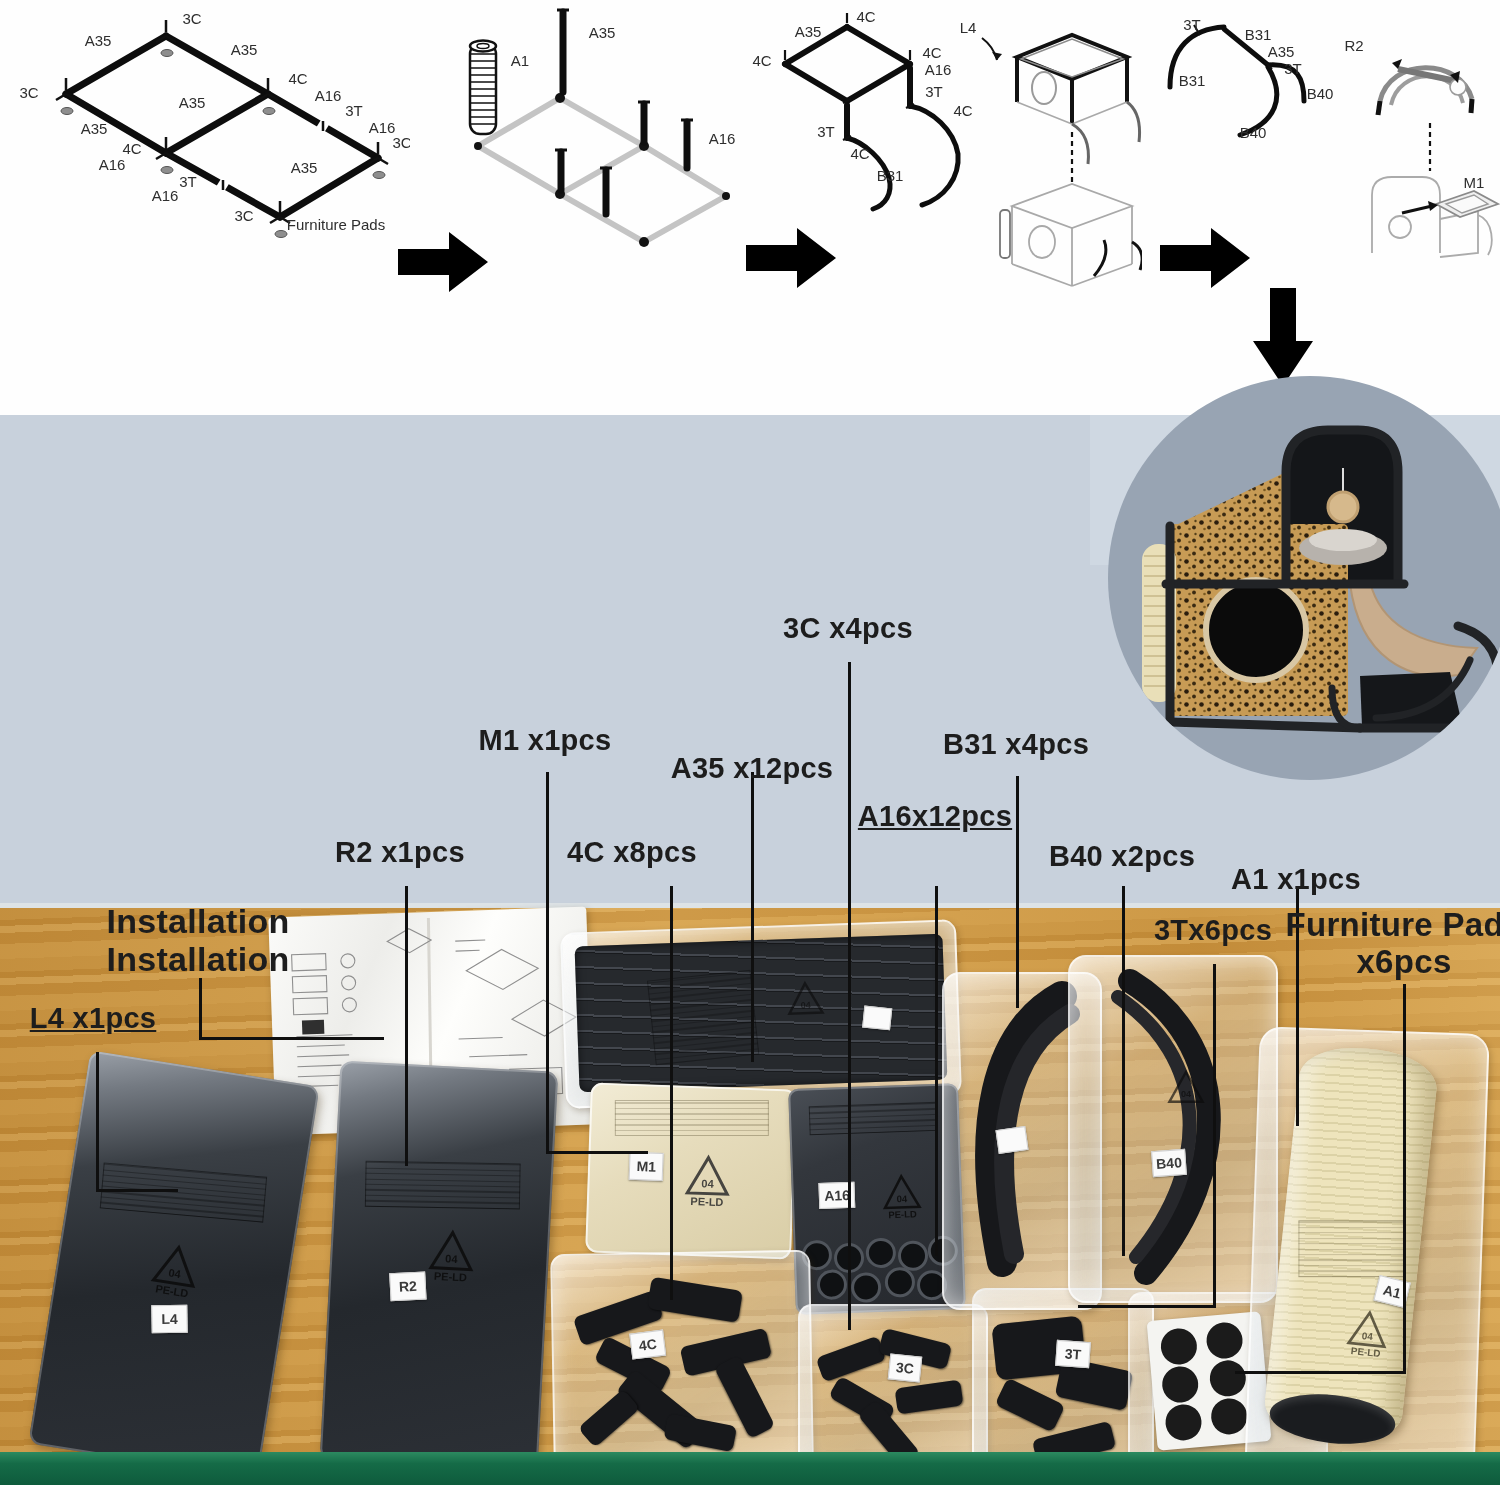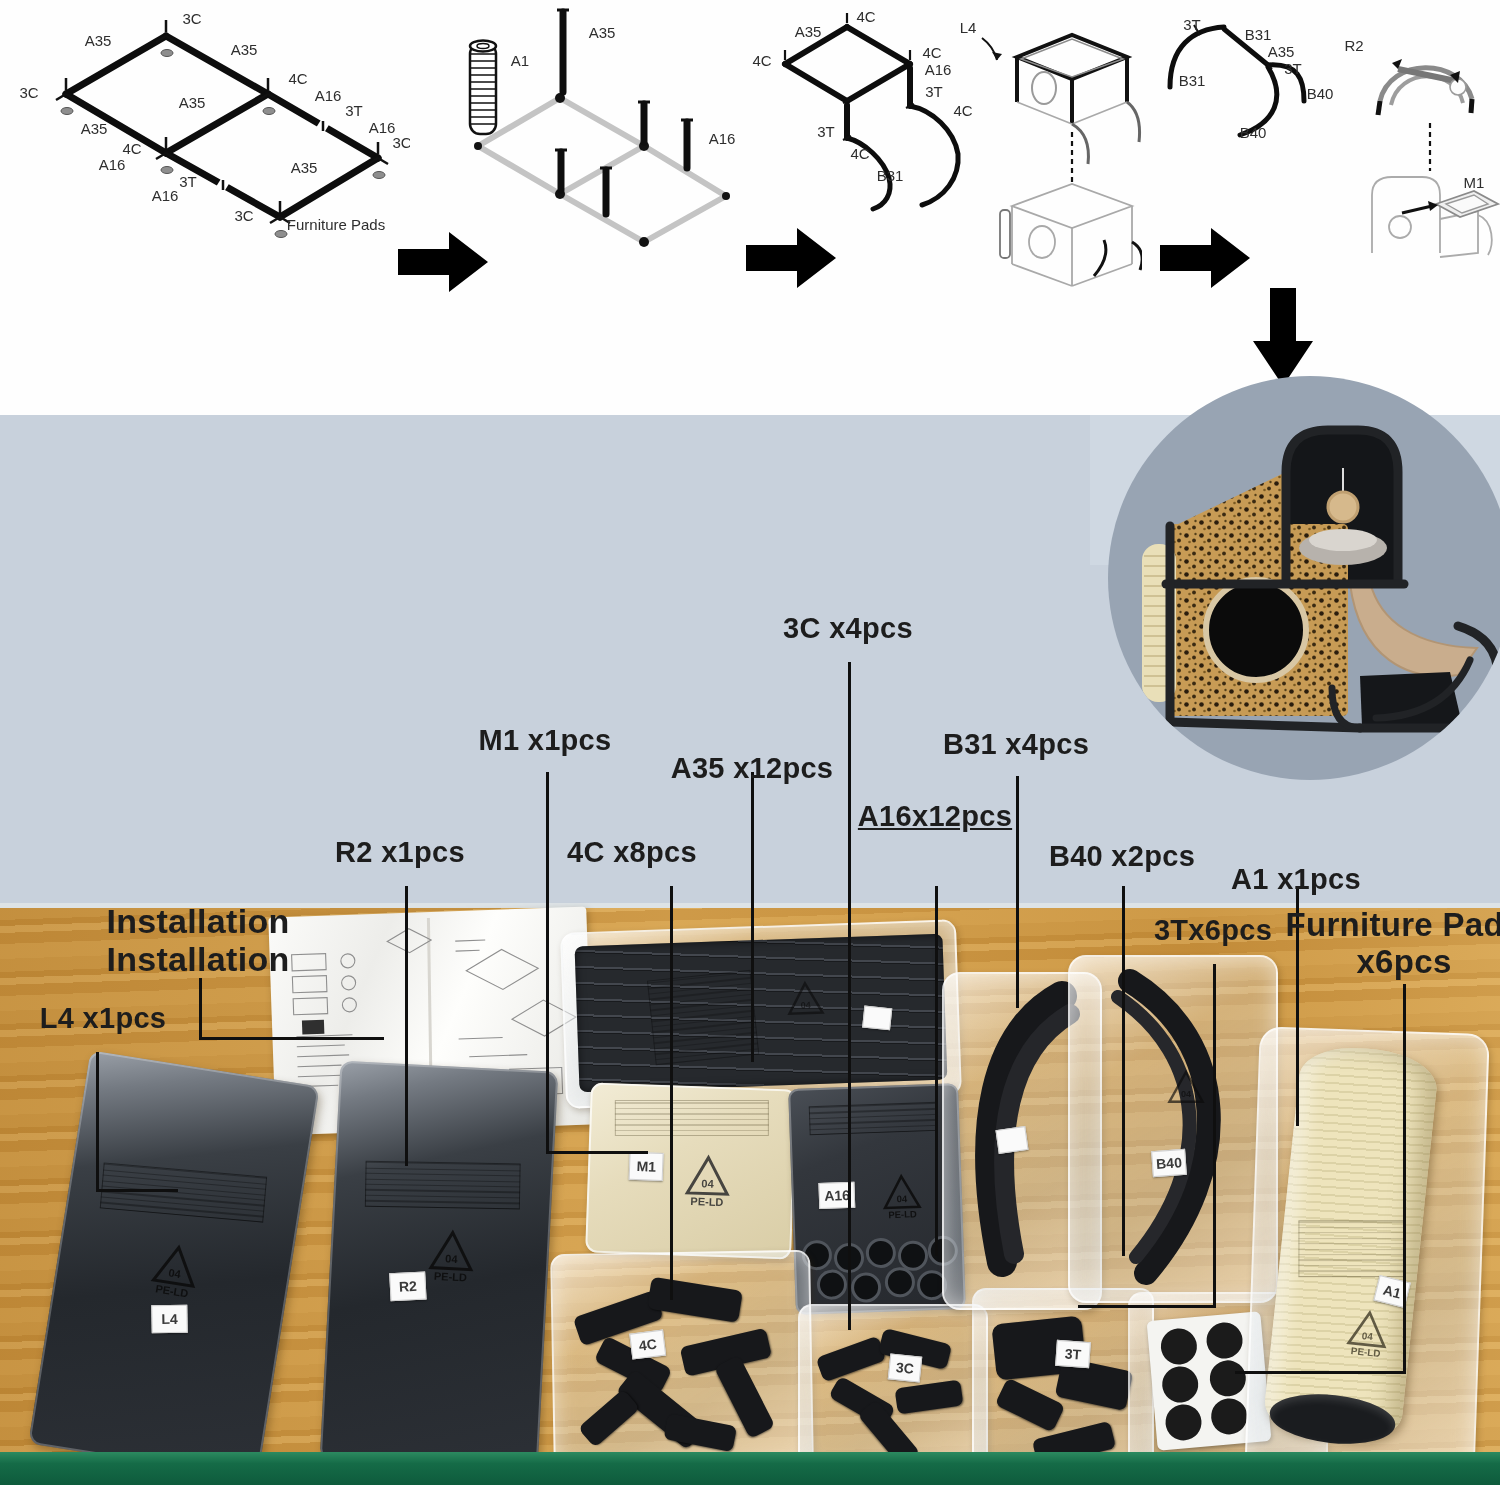--- a/index.html
+++ b/index.html
@@ -567,15 +567,15 @@
   <div class="lbl" style="left:1296px;top:863px;">A1 x1pcs</div>
   <div class="lbl" style="left:1213px;top:914px;">3Tx6pcs</div>
   <div class="lbl small" style="left:1404px;top:906px;">
     <div>Furniture Pads</div>
       <div>x6pcs</div>
   </div>
   <div class="lbl" style="left:198px;top:902px;font-size:34px;">
     <div>Installation</div>
       <div>Installation</div>
   </div>
-  <div class="lbl" style="left:103px;top:1002px;">L4 x1pcs</div>
+  <div class="lbl" style="left:93px;top:1002px;text-decoration:underline;">L4 x1pcs</div>
 
 </div>
 
 </body></html>

